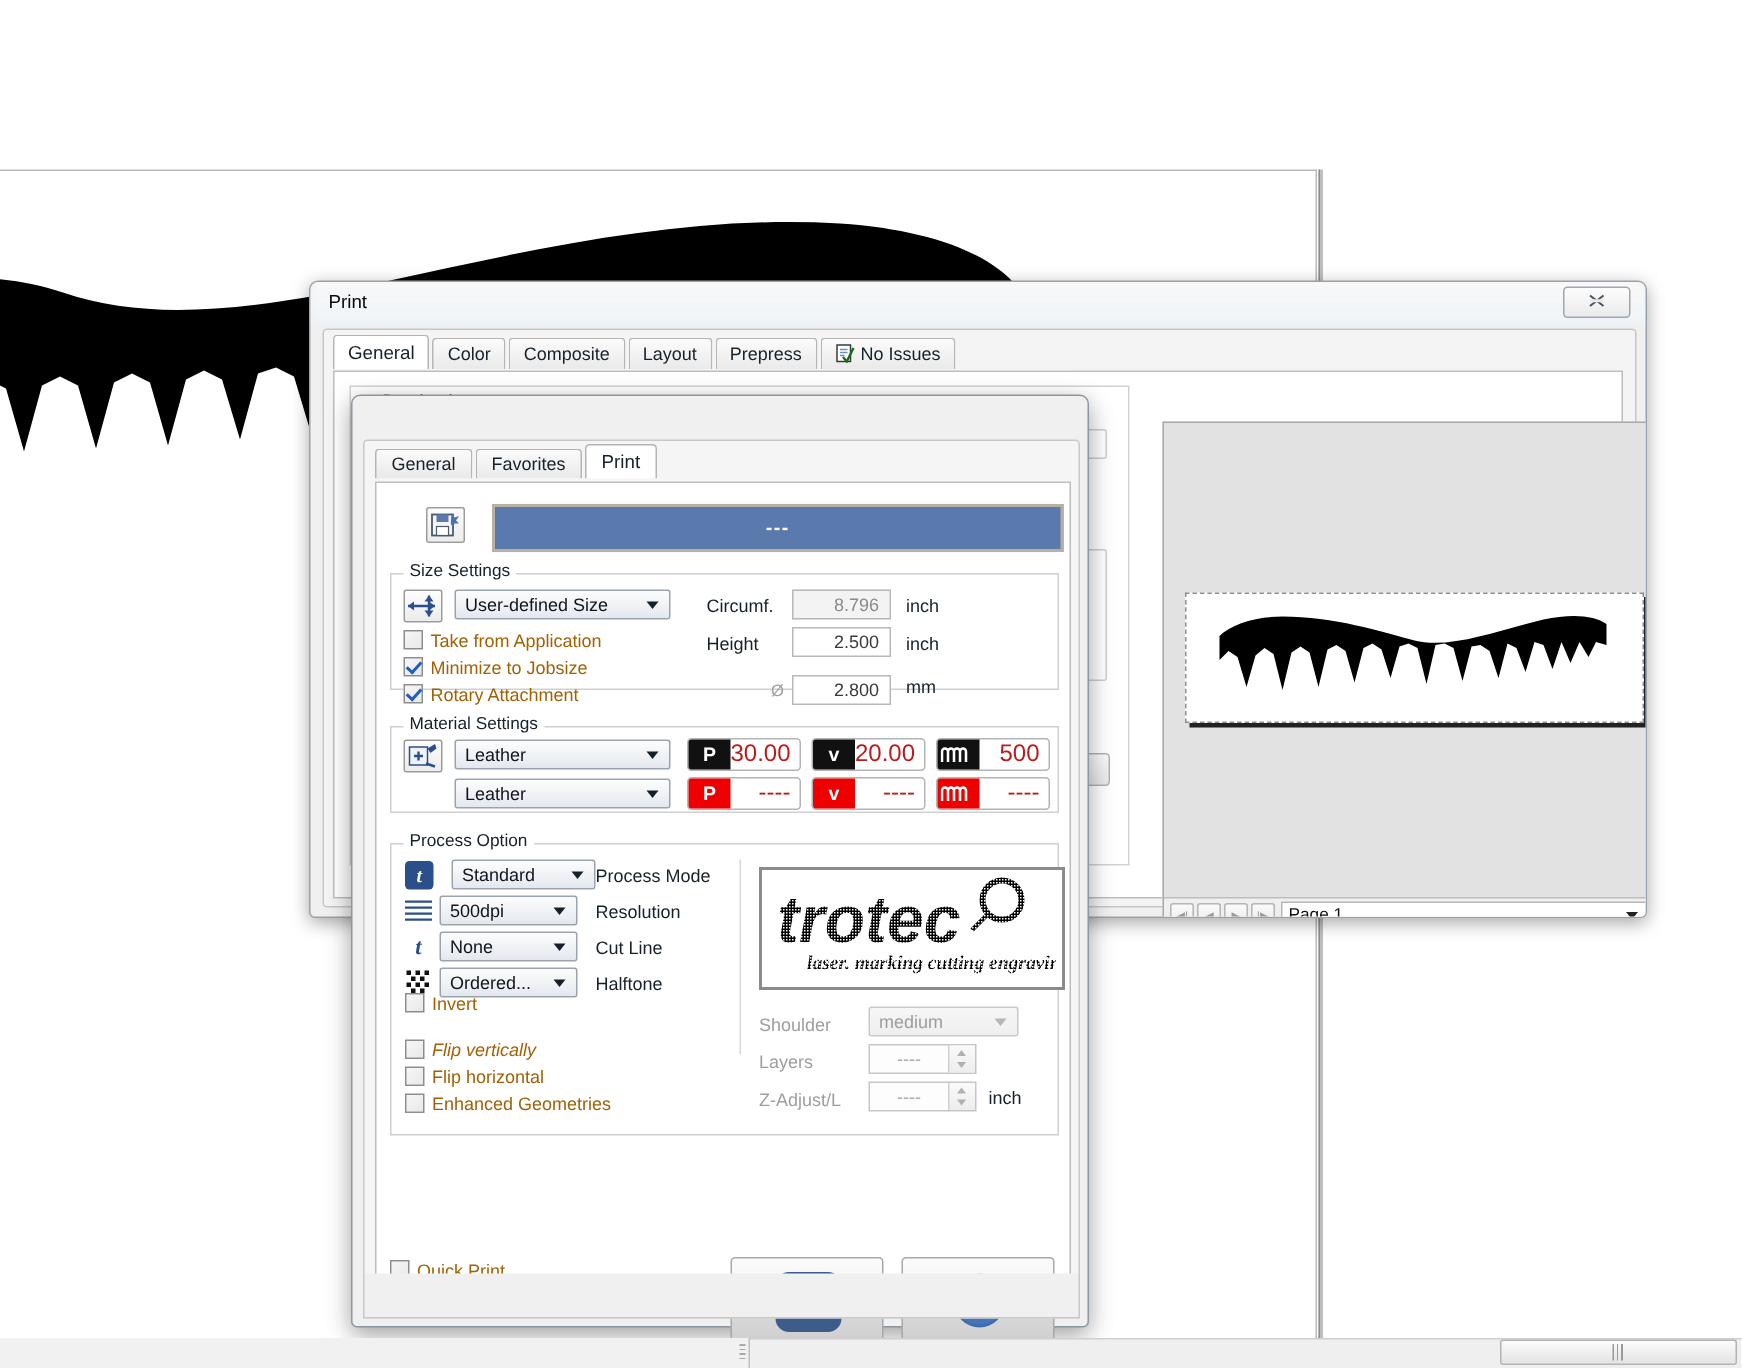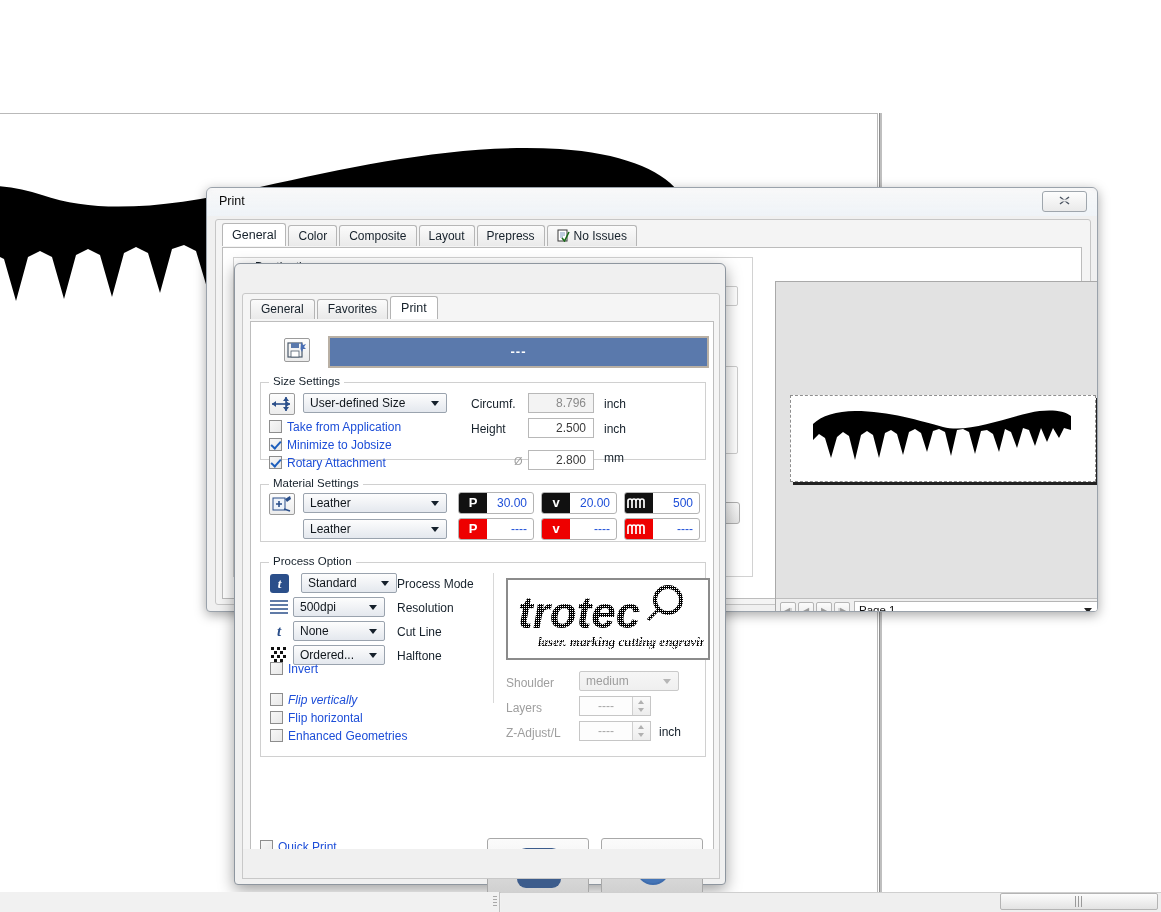--- a/index.html
+++ b/index.html
@@ -131,21 +131,21 @@
   
   .cbo{position:absolute;height:20px;background:linear-gradient(to bottom,#fdfdfd,#e4e8ee);
     border:1px solid #9aa3ae;border-radius:2px;box-sizing:border-box;
     font-size:12px;line-height:18px;padding-left:6px;color:#10161c;}
   .cbo .arr{position:absolute;right:7px;top:7px;width:0;height:0;
     border-left:4px solid transparent;border-right:4px solid transparent;
     border-top:5px solid #15202b;}
   .cbo.dis{background:linear-gradient(to bottom,#f6f6f6,#efefef);border-color:#c9c9c9;color:#9d9d9d;}
   .cbo.dis .arr{border-top-color:#b6b6b6;}
 
-  .chk{position:absolute;font-size:12px;color:#1d4ed8;line-height:14px;padding-left:18px;}
+  .chk{position:absolute;font-size:12px;color:#a16207;line-height:14px;padding-left:18px;}
   .chk .box{position:absolute;left:0;top:0;width:13px;height:13px;background:#fefefe;
     border:1px solid #8d8d8d;box-sizing:border-box;
     background-image:linear-gradient(135deg,#f7f7f7,#e8e8e8);}
   .chk.on .box::after{content:"";position:absolute;left:3px;top:0px;width:4px;height:8px;
     border:solid #1e5fbd;border-width:0 2px 2px 0;transform:rotate(42deg);}
   .chk.dim{color:#9e9e9e;}
   .chk.dim .box{background-image:linear-gradient(135deg,#fbfbfb,#f2f2f2);border-color:#bdbdbd;}
 
   .lbl{position:absolute;font-size:12px;color:#16212b;}
   .lbl.dim{color:#9e9e9e;}
@@ -154,21 +154,21 @@
     box-sizing:border-box;text-align:right;padding-right:7px;font-size:12px;
     line-height:18px;color:#3a3a3a;}
   .num.gray{background:#f3f3f3;color:#8a8a8a;}
 
   
   .chip{position:absolute;height:22px;background:#ffffff;border:1px solid #b4b4b4;
     border-radius:3px;box-sizing:border-box;}
   .chip .tag{position:absolute;left:0;top:0;width:28px;height:20px;
     border-radius:2px 0 0 2px;color:#ffffff;font-weight:bold;font-size:13px;
     text-align:center;line-height:20px;}
-  .chip .val{position:absolute;right:6px;top:0;line-height:20px;font-size:12px;color:#1d4ed8;}
+  .chip .val{position:absolute;right:6px;top:0;line-height:20px;font-size:16px;color:#b91c1c;}
   .chip .tag.black{background:#111111;}
   .chip .tag.red{background:#ee0000;}
   .chip .tag svg{display:block;margin:3px auto 0;}
 
   
   .icn{position:absolute;}
   .icn.btnish{background:linear-gradient(to bottom,#fdfdfd,#ececec);
     border:1px solid #9b9b9b;border-radius:2px;box-sizing:border-box;}
 
   

